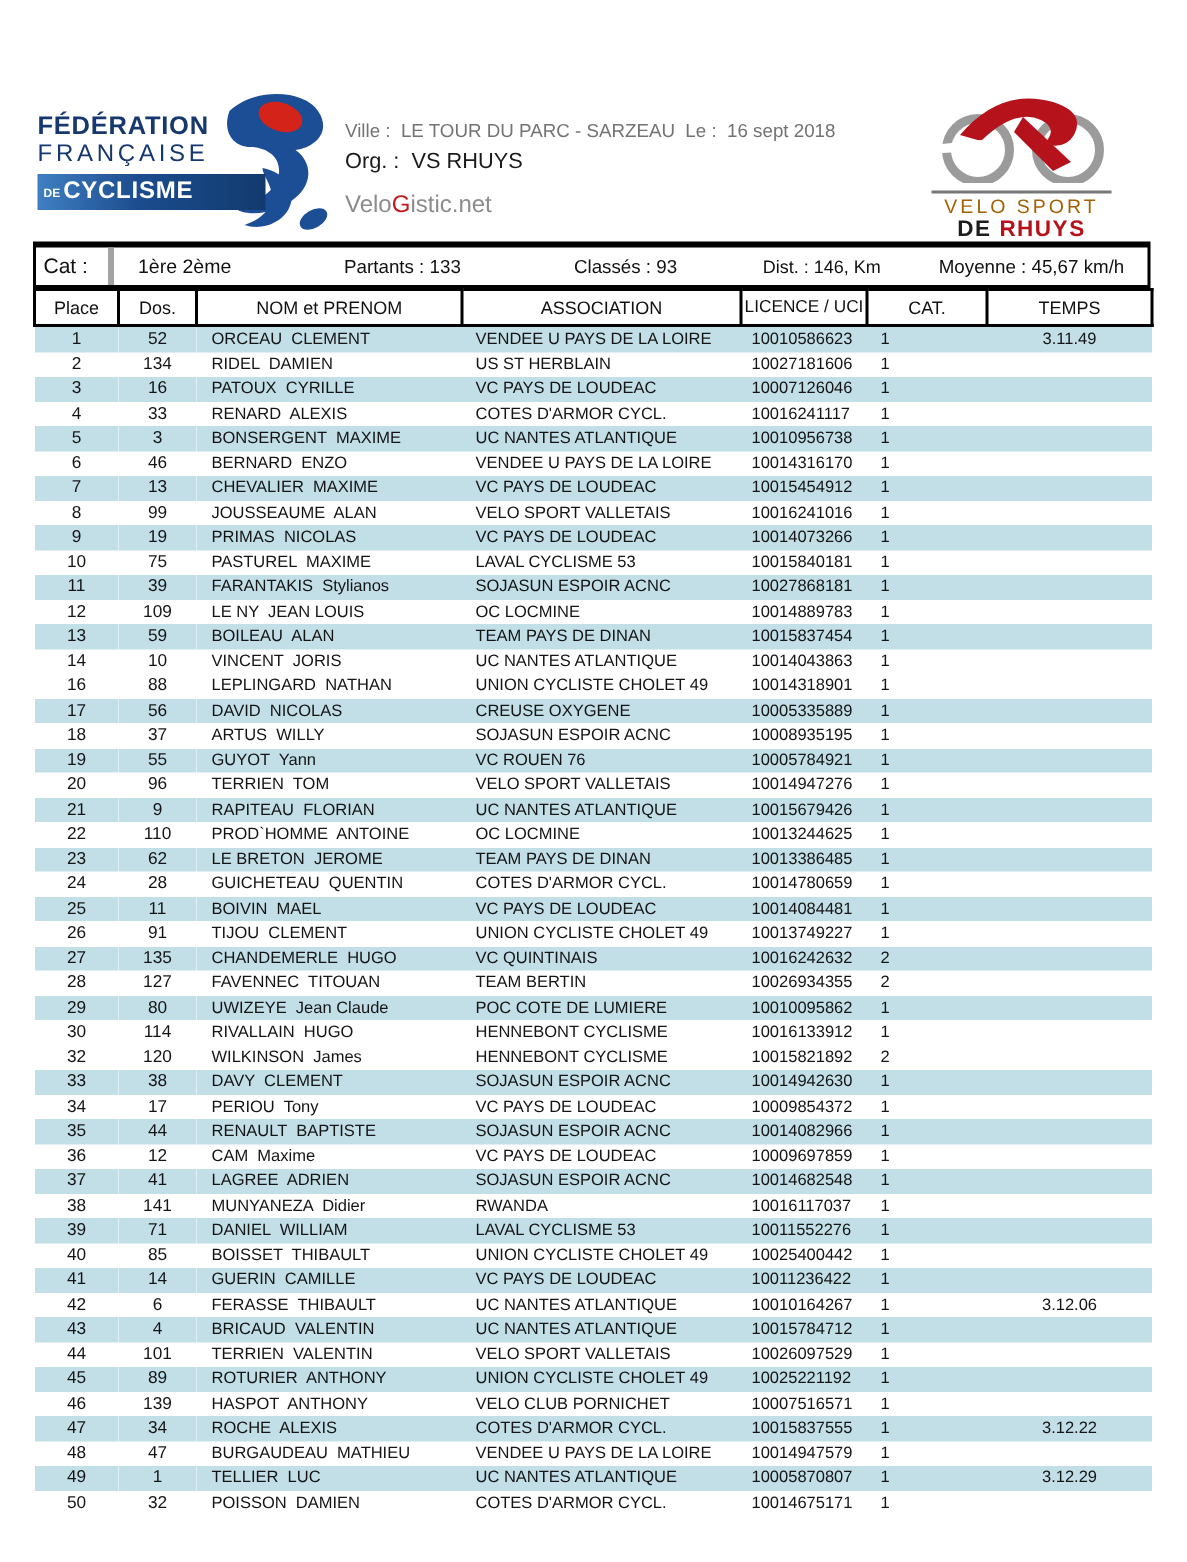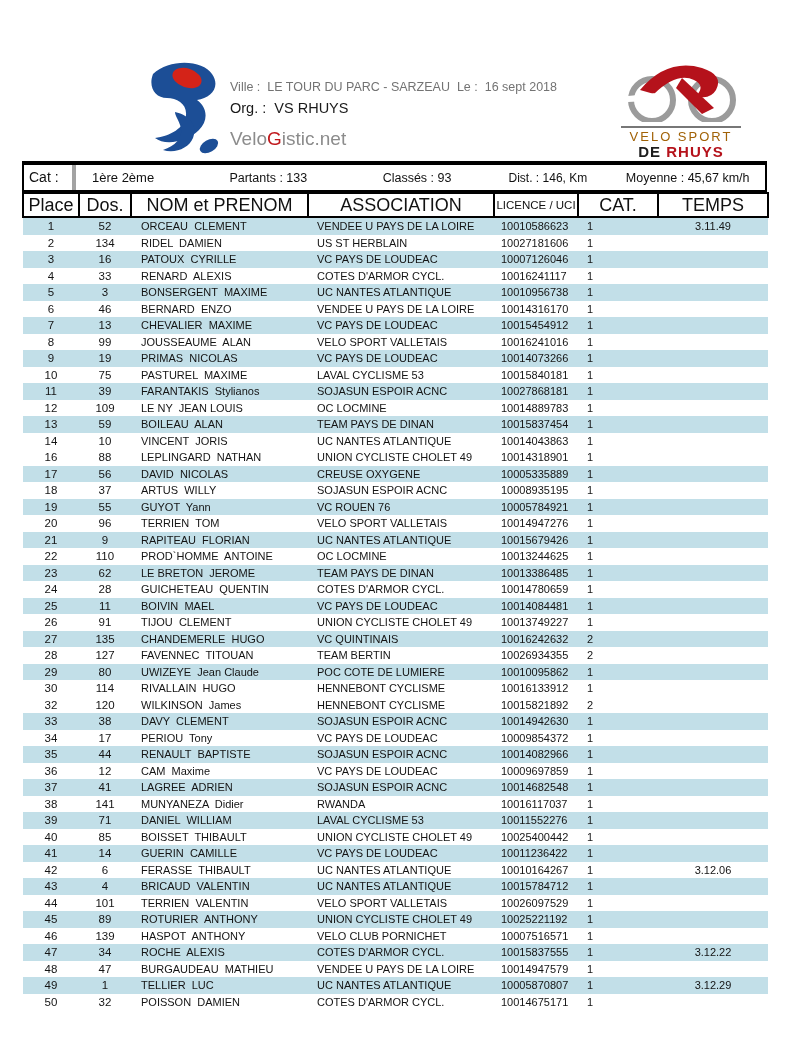--- a/index.html
+++ b/index.html
@@ -19,21 +19,21 @@
     background:linear-gradient(90deg,#3f7fc2 0%,#1b4c8d 45%,#123a6e 100%);
     color:#fff; padding-left:4px; box-sizing:border-box; white-space:nowrap;
   }
   .ffc-de { font-size:8px; font-weight:bold; margin-right:2px; vertical-align:1px; }
   .ffc-cyc { font-size:16px; font-weight:bold; letter-spacing:0.5px; }
   .ffc-swoosh { position:absolute; right:0; top:0; z-index:1; }
 
   .event-info { position:absolute; left:230px; top:80px; width:360px; }
   .ev-line1 { font-size:12.5px; color:#737373; white-space:pre; }
   .ev-line2 { font-size:14.5px; color:#1a1a1a; margin-top:6px; white-space:pre; }
-  .website { font-size:19px; color:#8c8c8c; margin-top:12px; }
+  .website { font-size:16px; color:#8c8c8c; margin-top:12px; }
   .website .g-red { color:#c0181c; }
 
   .vsr-logo { position:absolute; left:612px; top:56px; width:138px; height:102px; text-align:center; }
   .vsr-line1 { font-size:13px; font-weight:normal; color:#a16207; letter-spacing:2px; margin-top:1px; }
   .vsr-line2 { font-size:15px; font-weight:bold; letter-spacing:1px; color:#1d1d1d; margin-top:-1px; }
   .vsr-line2 .rhuys { color:#b5121b; }
   .vsr-rule { width:120px; height:2px; background:#777; margin:0 auto; }
 
   
   .results-frame { position:absolute; left:22px; top:161px; width:745px; }
@@ -55,21 +55,21 @@
   table.results { border-collapse:collapse; table-layout:fixed; width:745px; }
   .results col.c-place { width:56px; }
   .results col.c-dos { width:52px; }
   .results col.c-nom { width:177px; }
   .results col.c-association { width:186px; }
   .results col.c-licence { width:84px; }
   .results col.c-cat { width:80px; }
   .results col.c-temps { width:110px; }
 
   .results thead th {
-    border:2px solid #000; height:22px; font-size:18px; font-weight:normal;
+    border:2px solid #000; height:22px; font-size:12px; font-weight:normal;
     background:#fff; padding:0; text-align:center; white-space:nowrap; overflow:hidden;
   }
   .results thead th.h-licence { font-size:11.5px; }
 
   .results tbody tr { height:16.5px; }
   .results tbody tr.alt { background:#c2dfe8; }
   .results tbody td {
     padding:0; font-size:11px; line-height:16.5px; white-space:pre; overflow:hidden;
     vertical-align:middle; color:#141414;
   }
@@ -86,20 +86,25 @@
 
 <div class="page">
 
   <div class="ffc-logo">
     <svg class="ffc-swoosh" width="110" height="98" viewBox="0 0 110 98">
       <path d="M38,14 C55,-2 88,0 97,14 C106,27 96,38 82,40 C92,47 94,60 84,70 C72,82 50,86 40,78 C55,76 70,68 71,55 C72,44 62,38 52,38 C40,38 33,27 38,14 Z" fill="#1c4e96"></path>
       <ellipse cx="72" cy="18" rx="15" ry="9.5" transform="rotate(18 72 18)" fill="#d42318"></ellipse>
       <path d="M60,52 C75,55 83,66 78,78 C74,88 60,94 48,90 C60,86 68,78 66,68 C64,60 60,56 60,52 Z" fill="#1c4e96"></path>
       <ellipse cx="94" cy="86" rx="10" ry="6" transform="rotate(-30 94 86)" fill="#1c4e96"></ellipse>
     </svg>
+    <div class="ffc-text">
+      <div class="ffc-l1">FÉDÉRATION</div>
+      <div class="ffc-l2">FRANÇAISE</div>
+      <div class="ffc-banner"><span class="ffc-de">DE</span><span class="ffc-cyc">CYCLISME</span></div>
+    </div>
   </div>
 
   <div class="event-info">
     <div class="ev-line1">Ville :  LE TOUR DU PARC - SARZEAU  Le :  16 sept 2018</div>
     <div class="ev-line2">Org. :  VS RHUYS</div>
     <div class="website"><span>Velo</span><span class="g-red">G</span><span>istic.net</span></div>
   </div>
 
   <div class="vsr-logo">
     <svg width="138" height="66" viewBox="0 0 138 66">

